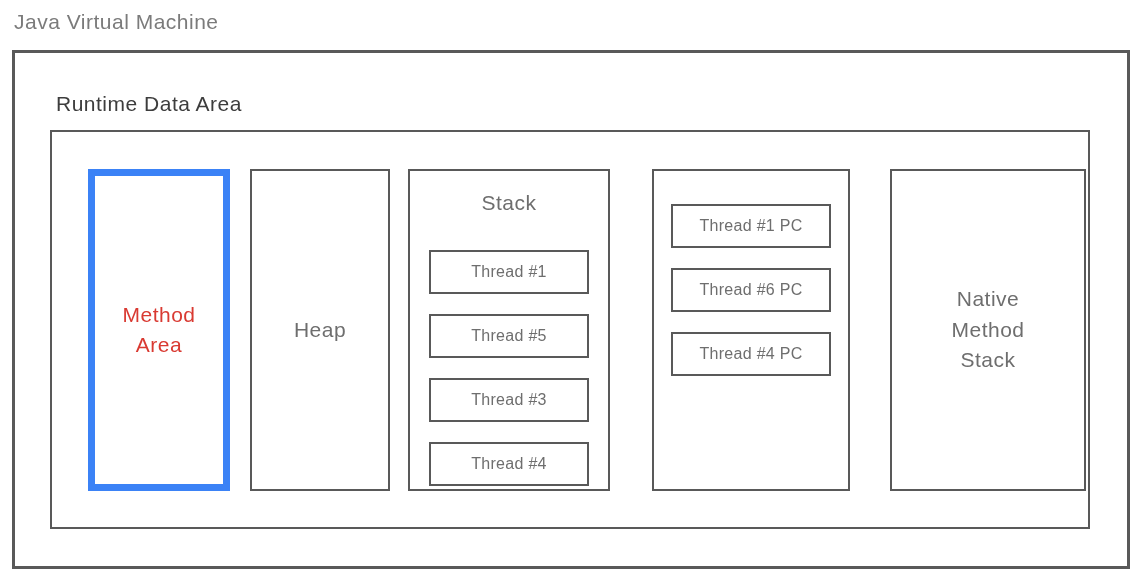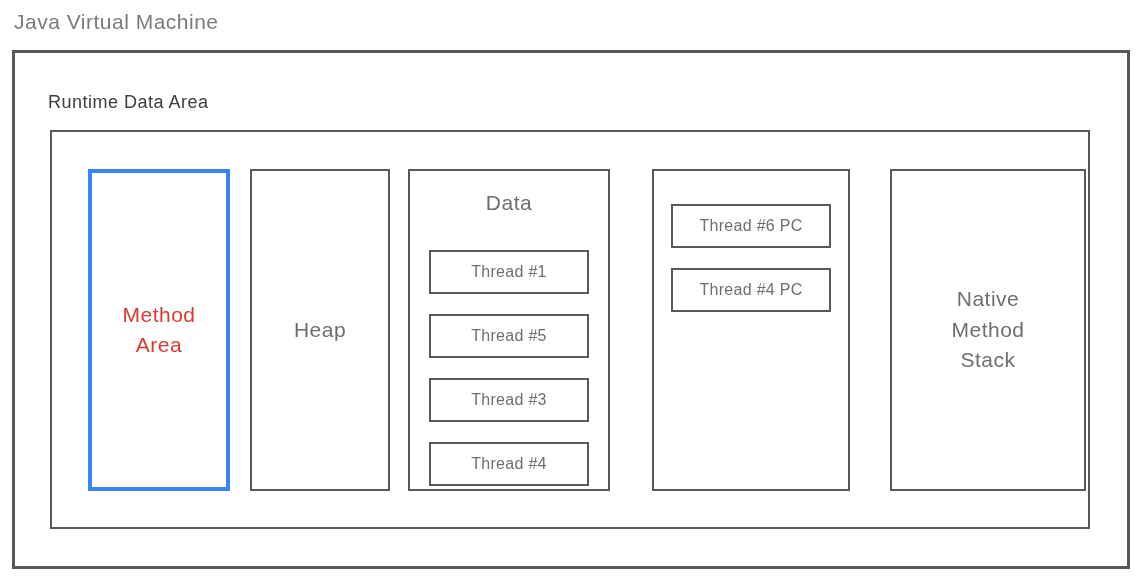--- a/index.html
+++ b/index.html
@@ -22,22 +22,22 @@
   }
   .jvm-box {
     position: absolute;
     left: 12px; top: 50px;
     width: 1118px; height: 519px;
     border: 3px solid #595959;
     background: #ffffff;
   }
   .runtime-label {
     position: absolute;
-    left: 48px; top: 92px;
-    font-size: 18px;
+    left: 56px; top: 92px;
+    font-size: 21px;
     letter-spacing: 0.5px;
     color: #3d3d3d;
   }
   .runtime-box {
     position: absolute;
     left: 50px; top: 130px;
     width: 1040px; height: 399px;
     border: 2px solid #595959;
     background: #ffffff;
   }
@@ -47,21 +47,21 @@
     border: 2px solid #595959;
     background: #ffffff;
     display: flex;
     flex-direction: column;
     align-items: center;
     color: #6e6e6e;
   }
   .col.centered { justify-content: center; }
   .method-area {
     left: 36px; width: 142px;
-    border: 4px solid #3b82f6;
+    border: 7px solid #3b82f6;
     color: #d93a32;
   }
   .method-area .big-label { width: 92px; }
   .heap { left: 198px; width: 140px; }
   .stack-col { left: 356px; width: 202px; }
   .pc-col { left: 600px; width: 198px; }
   .nms { left: 838px; width: 196px; }
   .big-label {
     font-size: 21px;
     line-height: 1.45;
@@ -111,31 +111,32 @@
 
     <div class="col method-area centered">
       <div class="big-label">Method Area</div>
     </div>
 
     <div class="col heap centered">
       <div class="big-label">Heap</div>
     </div>
 
     <div class="col stack-col">
-      <div class="col-title">Data</div>
+      <div class="col-title">Stack</div>
       <div class="thread-list">
         <div class="thread-box">Thread #1</div>
         <div class="thread-box">Thread #5</div>
         <div class="thread-box">Thread #3</div>
         <div class="thread-box">Thread #4</div>
       </div>
     </div>
 
     <div class="col pc-col">
       <div class="thread-list">
+        <div class="thread-box">Thread #1 PC</div>
         <div class="thread-box">Thread #6 PC</div>
         <div class="thread-box">Thread #4 PC</div>
       </div>
     </div>
 
     <div class="col nms centered">
       <div class="big-label">Native Method Stack</div>
     </div>
 
   </div>

